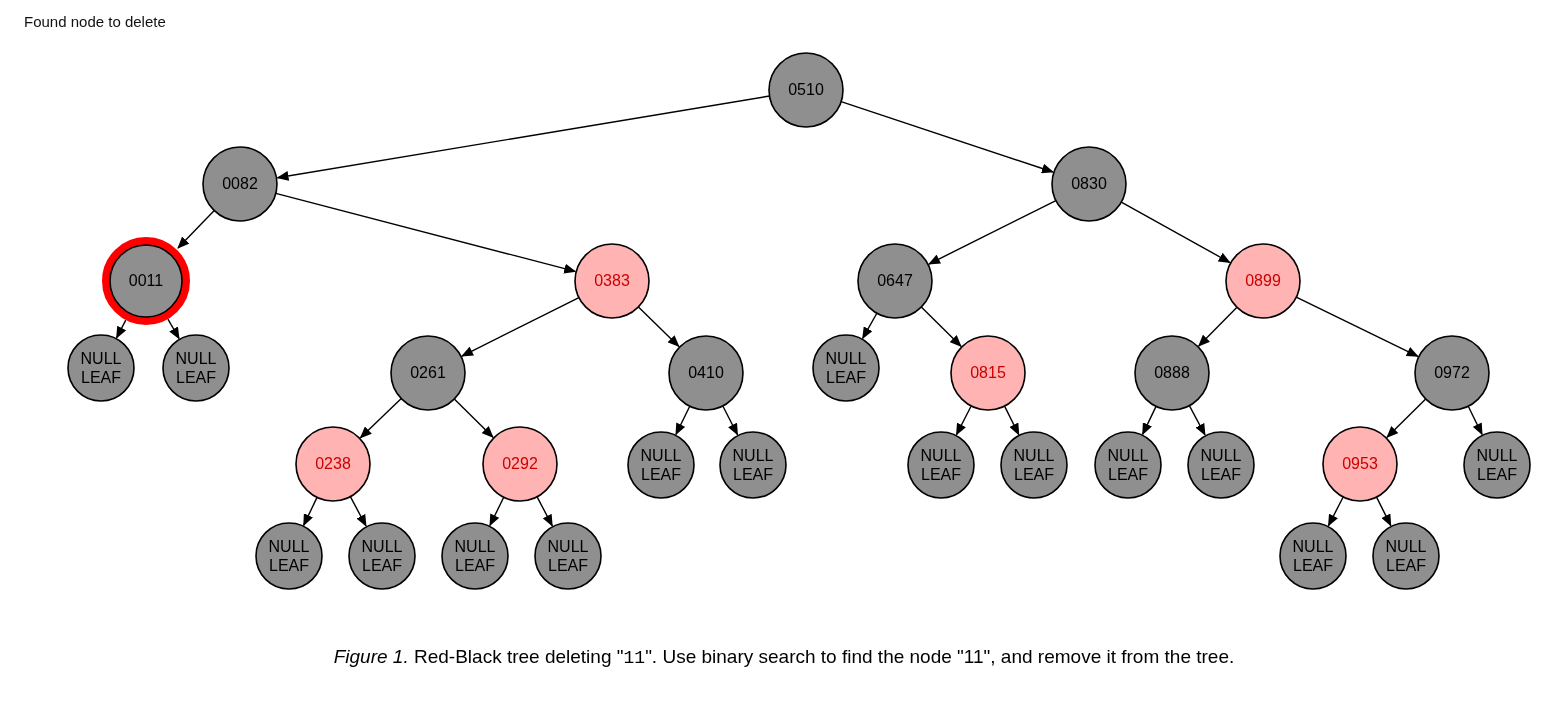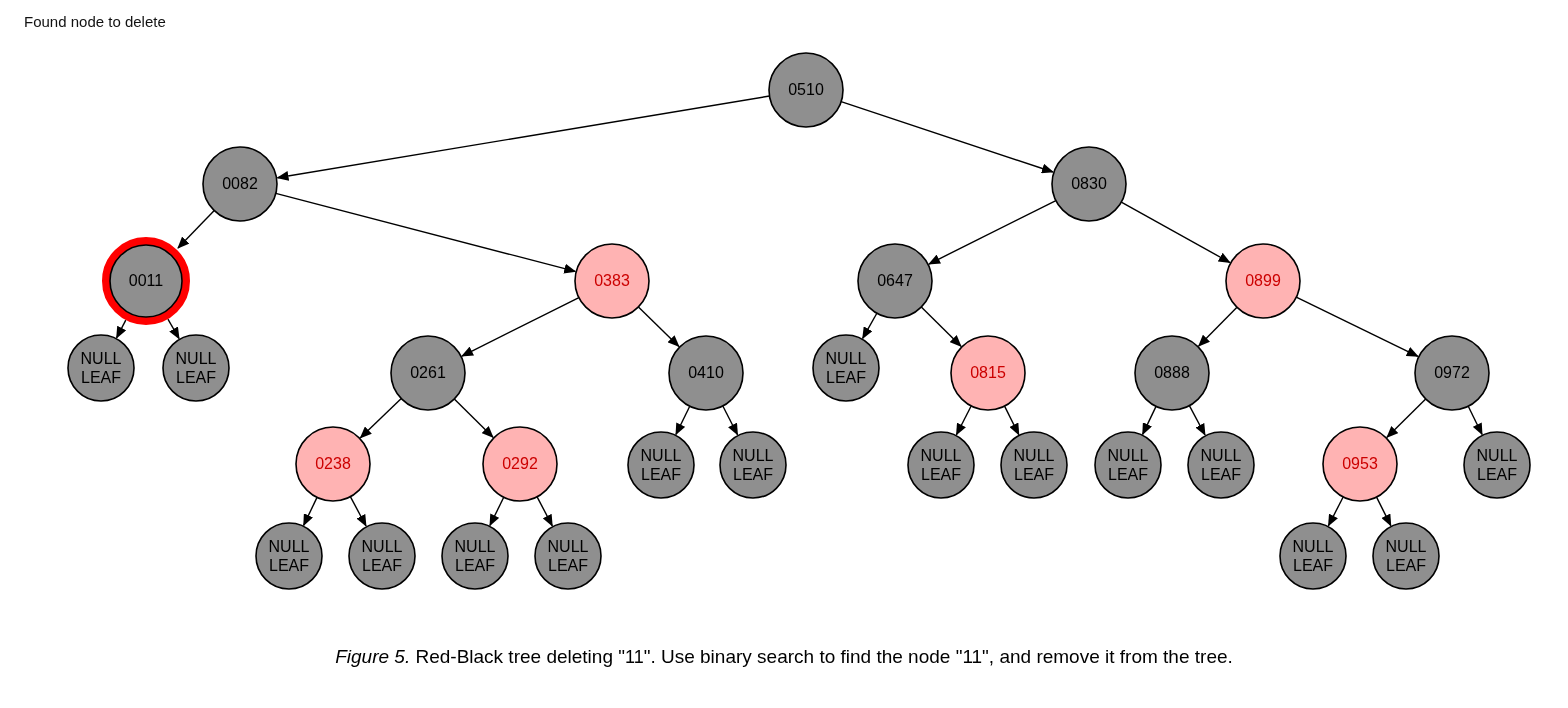--- a/index.html
+++ b/index.html
@@ -32,21 +32,21 @@
     top: 646px;
     left: 0;
     width: 100%;
     text-align: center;
     font-size: 19px;
     color: #000000;
   }
   .cap-italic { font-style: italic; }
   .cap-normal { font-style: normal; }
   .cap-mono {
-    font-family: Liberation Sans, sans-serif;
+    font-family: Liberation Mono, monospace;
     font-size: 18px;
   }
   .node-label {
     font-family: "Liberation Sans", sans-serif;
   }
 </style>
 </head>
 <body>
 
 <div class="page">
@@ -208,14 +208,14 @@
       <g>
         <circle cx="1313" cy="556" r="33" fill="#8f8f8f" stroke="#000000" stroke-width="1.6"></circle>
         <text text-anchor="middle" fill="#000000" font-size="16" class="node-label"><tspan x="1313" y="551.5">NULL</tspan><tspan x="1313" y="570.5">LEAF</tspan></text>
       </g>
       <g>
         <circle cx="1406" cy="556" r="33" fill="#8f8f8f" stroke="#000000" stroke-width="1.6"></circle>
         <text text-anchor="middle" fill="#000000" font-size="16" class="node-label"><tspan x="1406" y="551.5">NULL</tspan><tspan x="1406" y="570.5">LEAF</tspan></text>
       </g>
     </svg>
 
-  <div class="caption"><span class="cap-italic">Figure 5.</span><span class="cap-normal"> Red-Black tree deleting "</span><span class="cap-mono">11</span><span class="cap-normal">". Use binary search to find the node "11", and remove it from the tree.</span></div>
+  <div class="caption"><span class="cap-italic">Figure 1.</span><span class="cap-normal"> Red-Black tree deleting "</span><span class="cap-mono">11</span><span class="cap-normal">". Use binary search to find the node "11", and remove it from the tree.</span></div>
 </div>
 
 </body></html>

